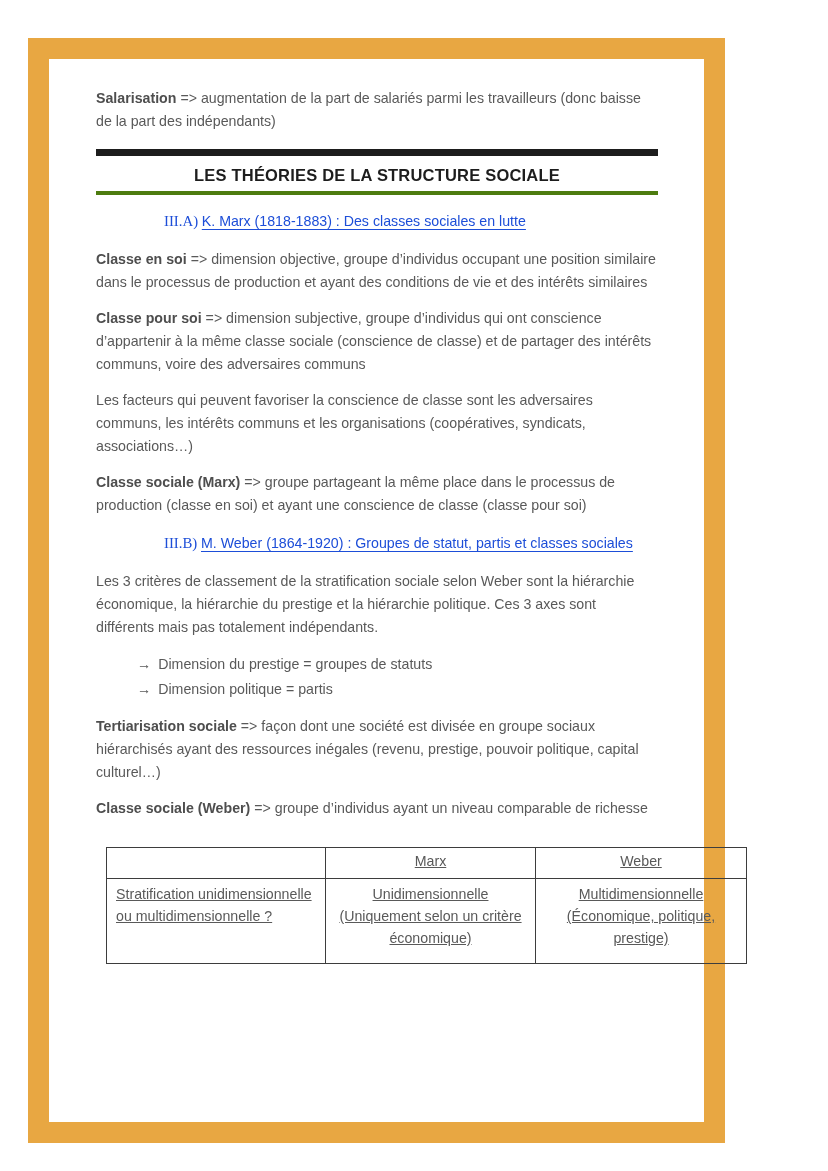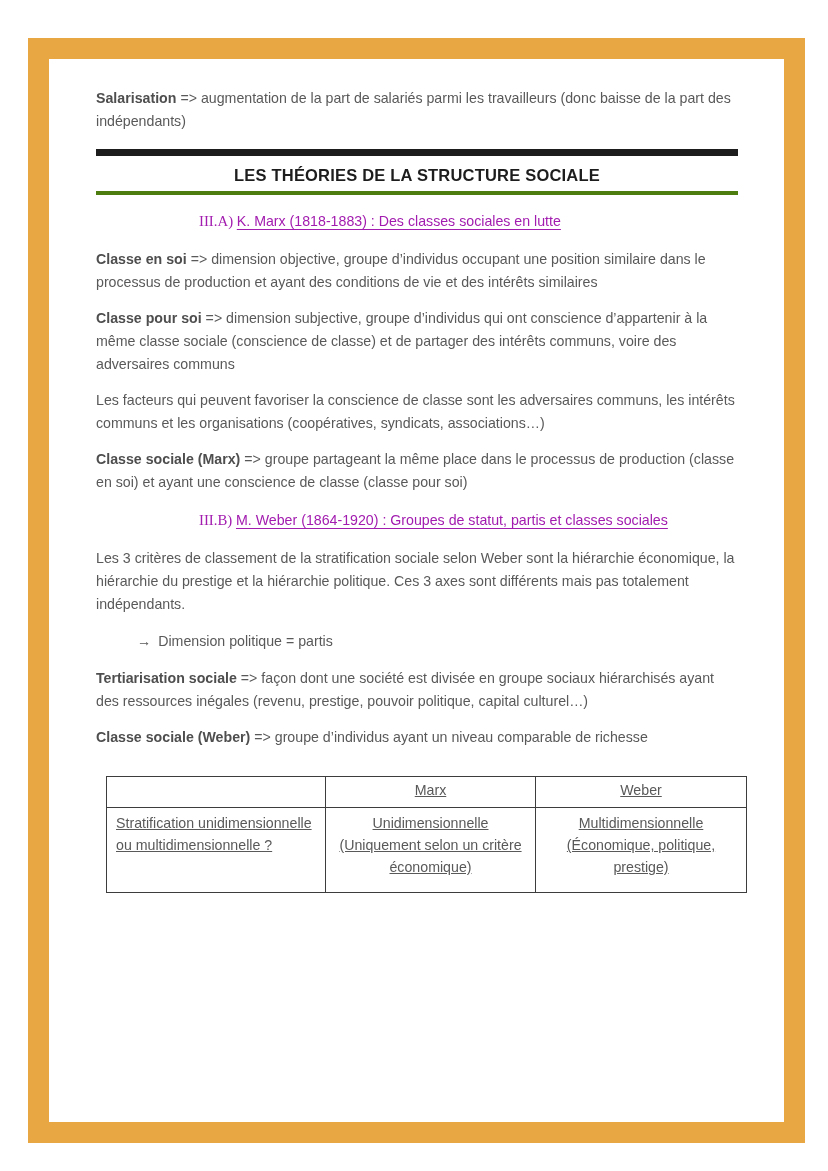--- a/index.html
+++ b/index.html
@@ -6,21 +6,21 @@
   body {
     width:828px; height:1171px;
     background:#ffffff;
     font-family:"Liberation Sans", sans-serif;
     position:relative;
   }
   .sheet { width:828px; height:1171px; position:relative; background:#ffffff; overflow:hidden; }
 
   .frame {
     position:absolute; left:28px; top:38px;
-    width:777px; height:1105px;
+    width:697px; height:1105px;
     border:21px solid #E8A742;
     box-sizing:border-box;
     background:#ffffff;
   }
 
   .content {
     padding:28px 46px 0 47px;
     color:#595959;
     font-size:14.2px;
     line-height:23px;
@@ -36,22 +36,22 @@
   }
   .title-bar { height:7px; background:#1d1d1d; margin-bottom:7px; }
   .section-title {
     margin:0; text-align:center;
     font-size:16.5px; font-weight:bold; color:#1d1d1d;
     letter-spacing:0.2px;
     line-height:24px;
   }
 
   .subheading {
-    margin:15px 0 15px 103px;
-    font-weight:normal; font-size:14.2px; color:#a21caf;
+    margin:15px 0 15px 68px;
+    font-weight:normal; font-size:14.2px; color:#1d4ed8;
   }
   .subheading .prefix { font-family:"Liberation Serif", serif; font-size:14.8px; }
   .subheading .sub-title { text-decoration:underline; text-underline-offset:3px; }
 
   ul.arrow-list { list-style:none; margin:0 0 13px 41px; padding:0; }
   ul.arrow-list li { line-height:25px; }
   .arrow-glyph { margin-right:7px; }
 
   table.cmp {
     border-collapse:collapse;
@@ -101,20 +101,21 @@
 
       <p class="para">Les facteurs qui peuvent favoriser la conscience de classe sont les adversaires communs, les intérêts communs et les organisations (coopératives, syndicats, associations…)</p>
 
       <p class="para"><span class="term">Classe sociale (Marx)</span><span> =&gt; groupe partageant la même place dans le processus de production (classe en soi) et ayant une conscience de classe (classe pour soi)</span></p>
 
       <h2 class="subheading"><span class="prefix">III.B) </span><span class="sub-title">M. Weber (1864-1920) : Groupes de statut, partis et classes sociales</span></h2>
 
       <p class="para">Les 3 critères de classement de la stratification sociale selon Weber sont la hiérarchie économique, la hiérarchie du prestige et la hiérarchie politique. Ces 3 axes sont différents mais pas totalement indépendants.</p>
 
       <ul class="arrow-list">
+        <li><span class="arrow-glyph">→</span><span>Dimension du prestige = groupes de statuts</span></li>
         <li><span class="arrow-glyph">→</span><span>Dimension politique = partis</span></li>
       </ul>
 
       <p class="para"><span class="term">Tertiarisation sociale</span><span> =&gt; façon dont une société est divisée en groupe sociaux hiérarchisés ayant des ressources inégales (revenu, prestige, pouvoir politique, capital culturel…)</span></p>
 
       <p class="para"><span class="term">Classe sociale (Weber)</span><span> =&gt; groupe d’individus ayant un niveau comparable de richesse</span></p>
 
       <table class="cmp">
         <colgroup>
             <col class="c1">

